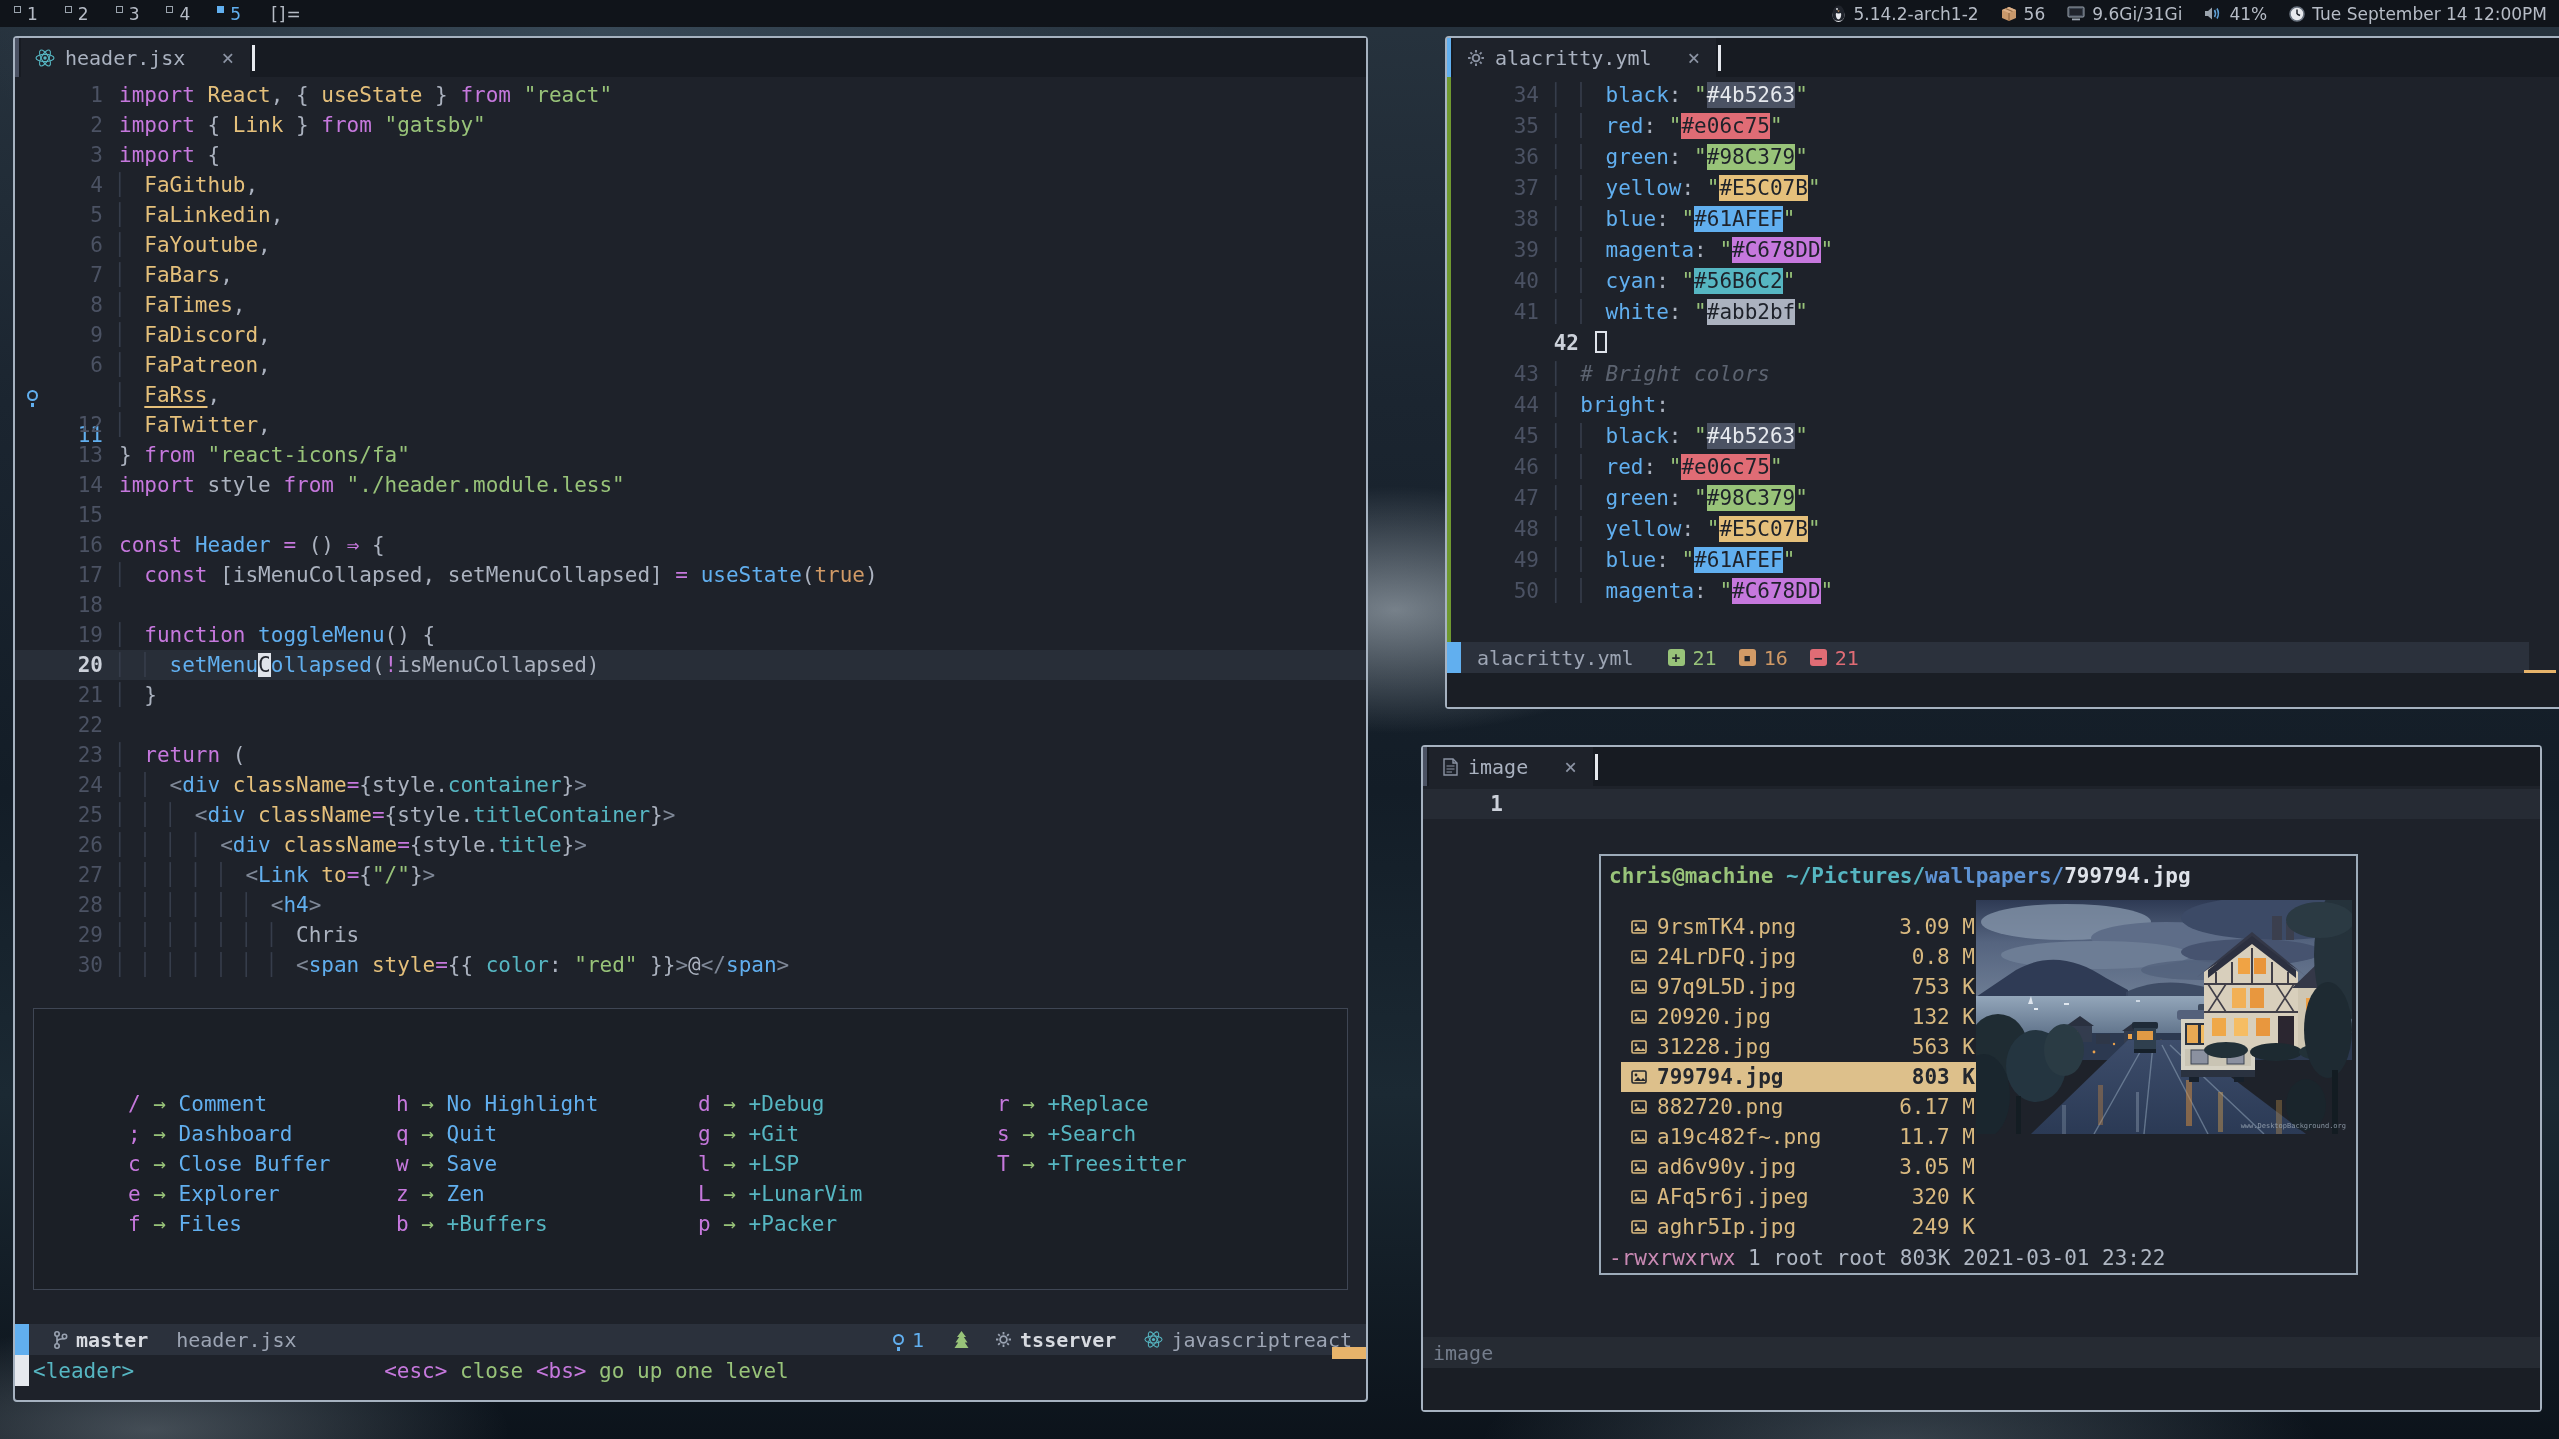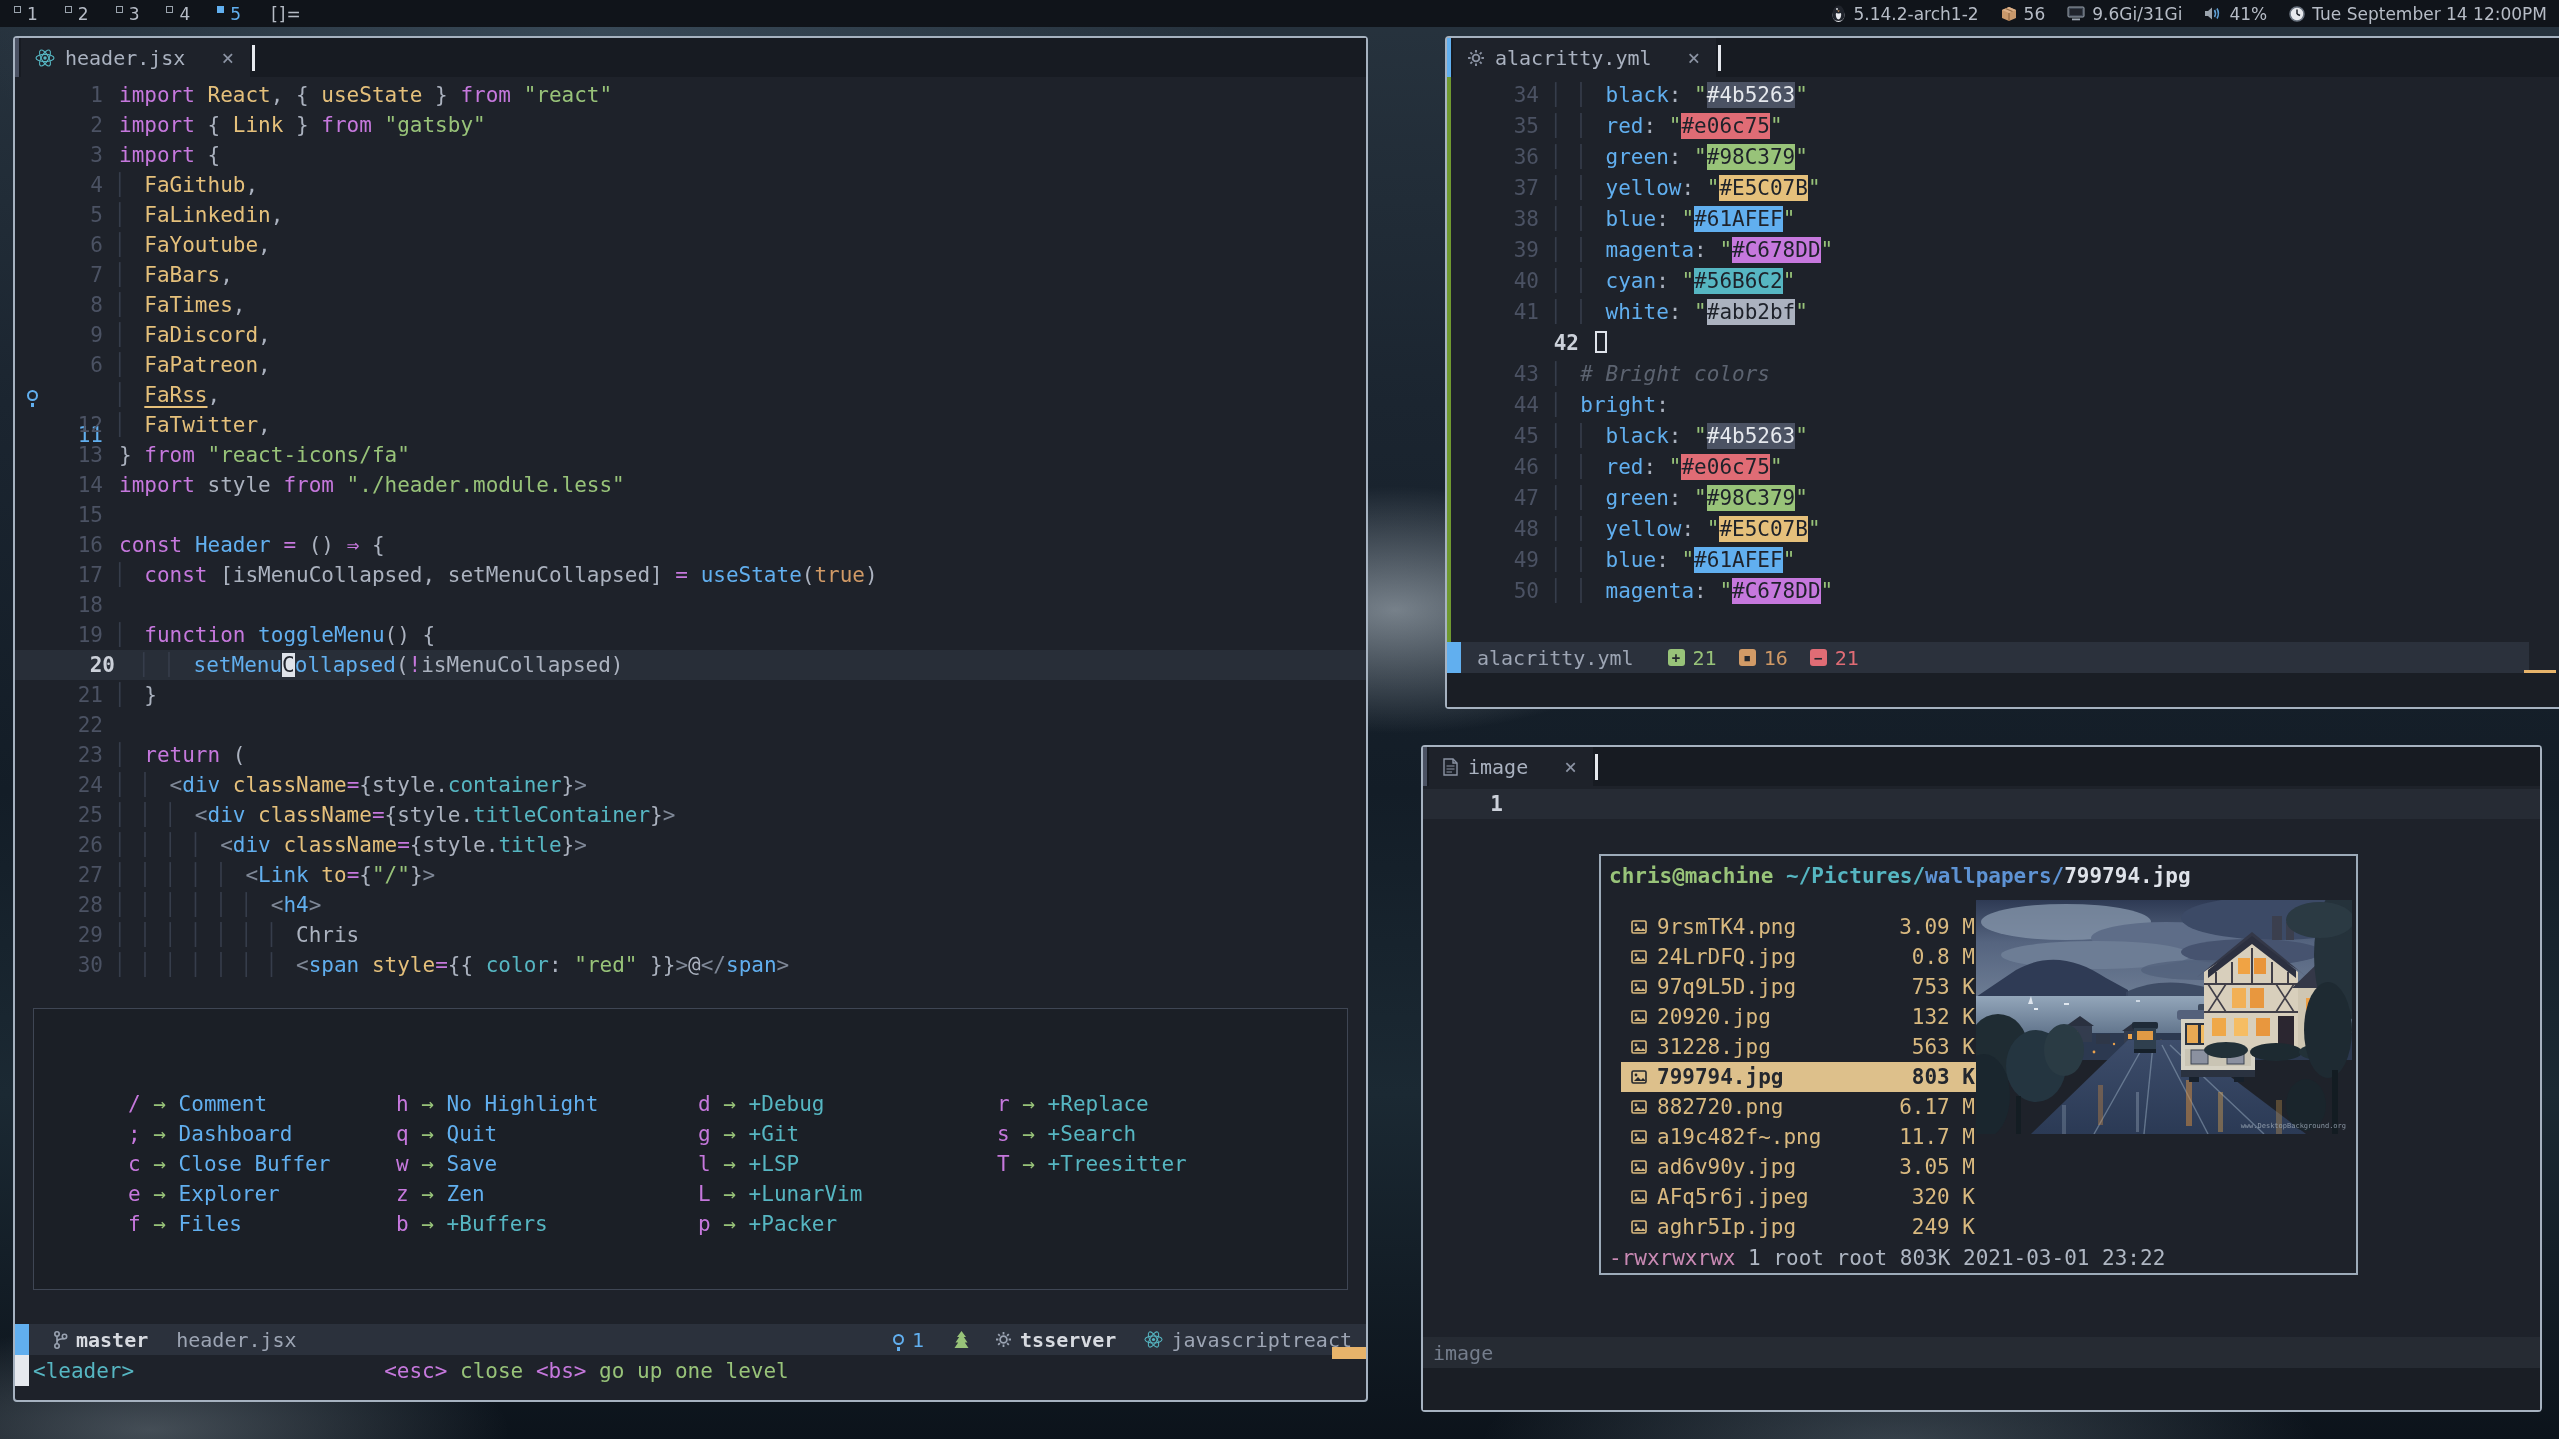--- a/index.html
+++ b/index.html
@@ -29,21 +29,21 @@
   .win { position:absolute; background:#1e222a; border:2px solid #a6b2c0; border-radius:4px; }
   .tabline { position:absolute; left:0; top:0; right:0; height:39px; background:#171b22; display:flex; align-items:center; }
   .tl-strip { position:absolute; left:0; top:0; width:4px; height:39px; background:#4b5263; }
   .tab { height:39px; display:flex; align-items:center; gap:10px; padding:0 16px 0 14px; background:#1e222a; margin-left:6px; color:#9da5b4; font-size:20px; }
   .tab .title { color:#aab2c0; }
   .tab .close { color:#8b93a3; font-size:21px; margin-left:26px; cursor:pointer; }
   .tabcursor { width:3px; height:26px; background:#e6e9ee; margin-left:2px; }
   
   .code { position:absolute; left:0; right:0; font-size:21px; }
   .cl { position:relative; display:flex; height:30px; line-height:30px; white-space:pre; }
-  .cl.cur { background:#282e38;gap:12px; }
+  .cl.cur { background:#282e38; }
   .sign { width:34px; flex:none; display:flex; align-items:center; justify-content:center; }
   .num { width:54px; flex:none; text-align:right; color:#4b5263; }
   .num.b { color:#61afef;margin-top:40px; }
   .num.br { color:#ccd1da; font-weight:bold; }
   .ltxt { padding-left:16px; }
   .kw{color:#c678dd} .w{color:#abb2bf} .or{color:#e5c07b} .nu{color:#d19a66}
   .gr{color:#98c379} .bl{color:#61afef} .te{color:#56b6c2}
   .gy{color:#5c6370;font-style:italic} .ag{color:#7f8897} .g{color:#363d4b}
   .cu{background:#dfe3ea;color:#23272f}
   .uo{color:#e5c07b;text-decoration:underline;text-underline-offset:4px}

